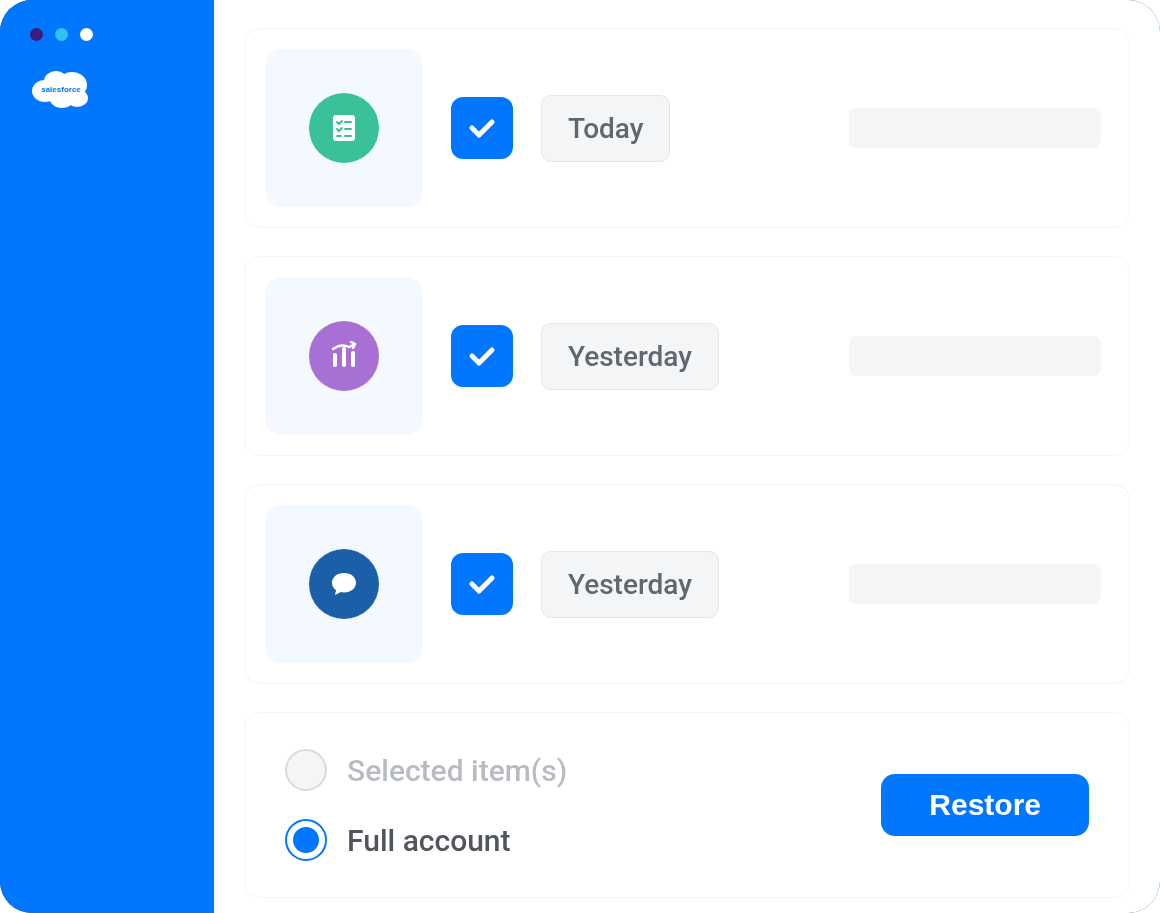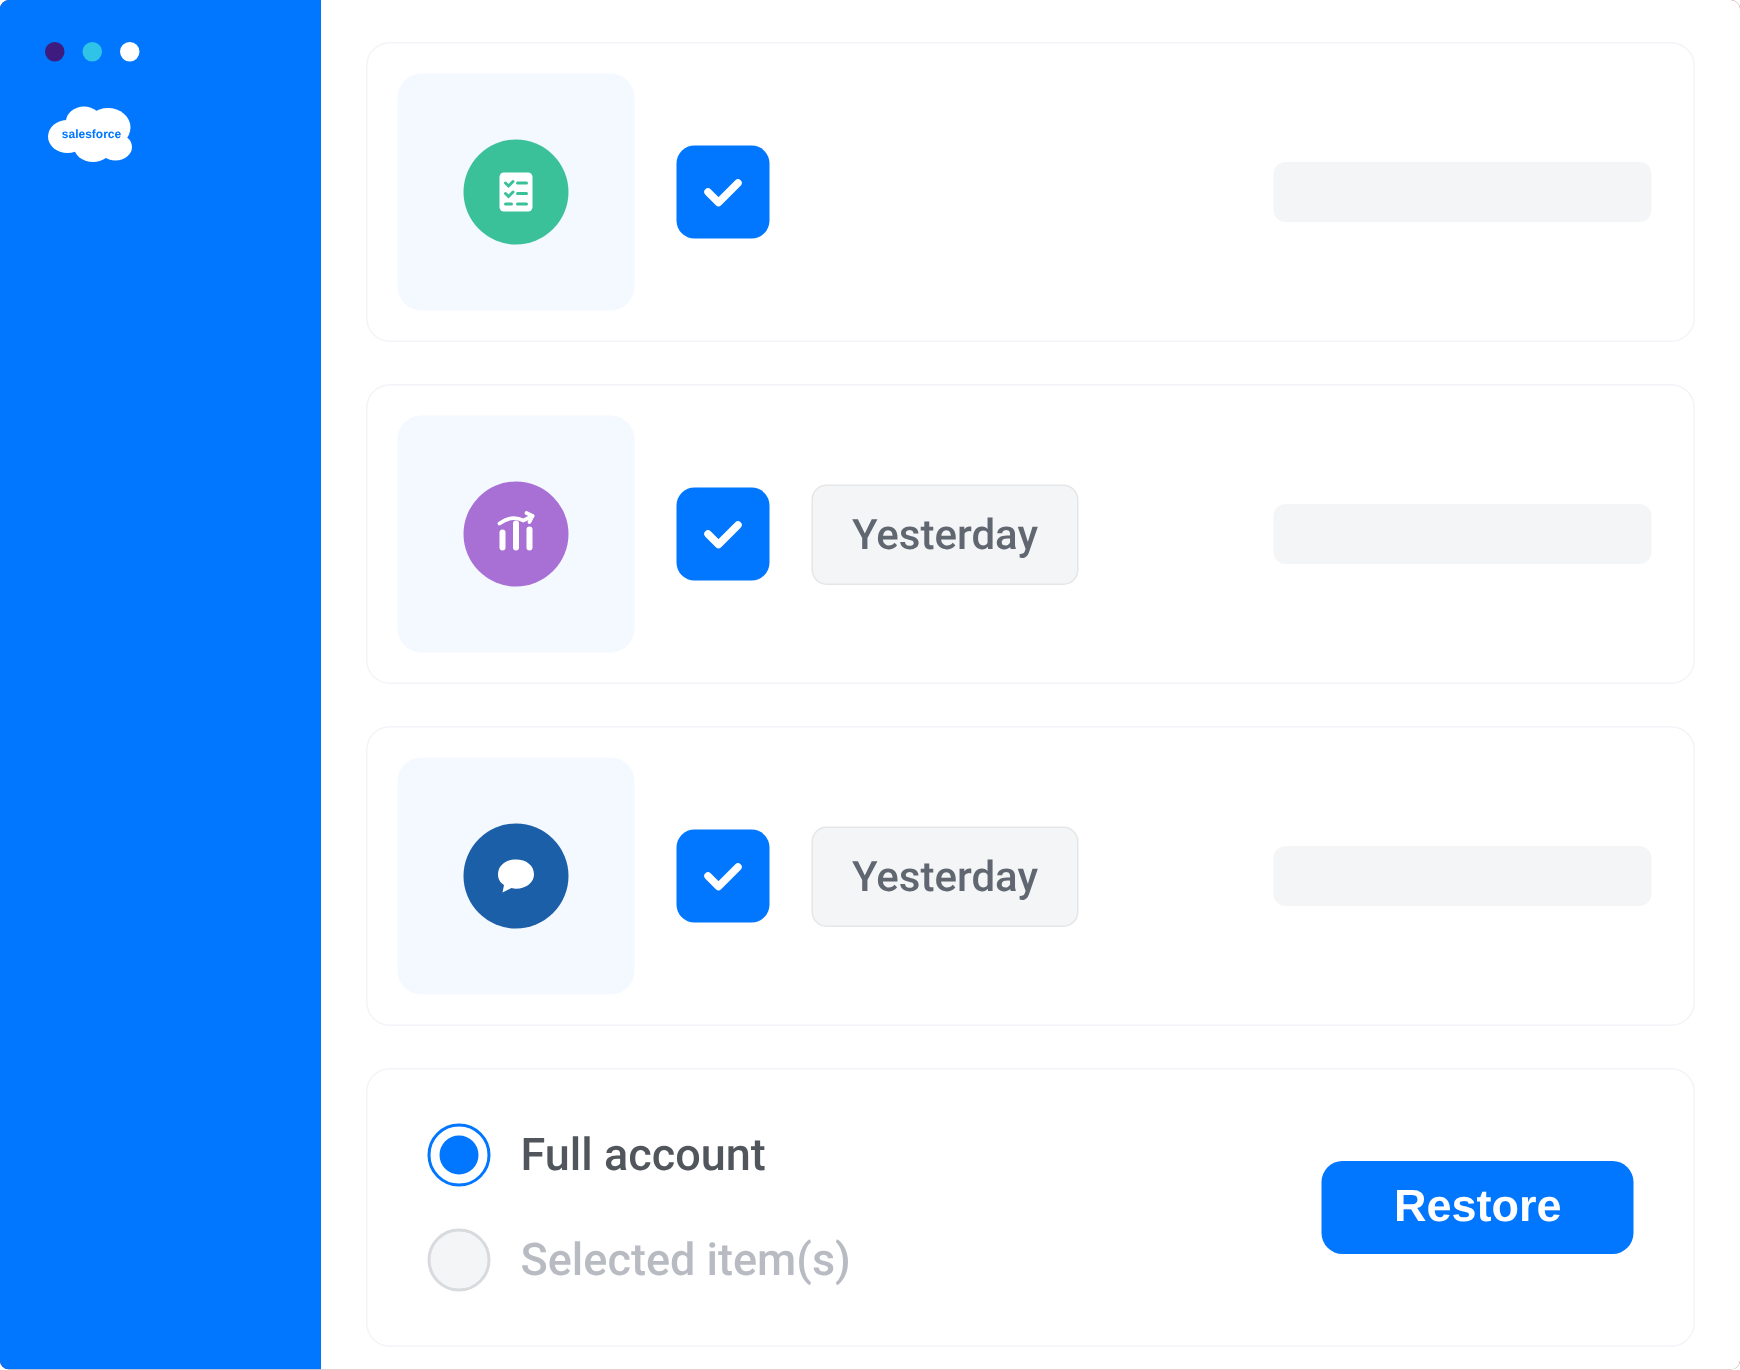--- a/index.html
+++ b/index.html
@@ -11,23 +11,23 @@
       font-family: -apple-system, BlinkMacSystemFont, 'Segoe UI', Roboto, sans-serif;
       background: #ffffff;
       width: 1160px;
       height: 913px;
       overflow: hidden;
     }
     .window {
       width: 1160px;
       height: 913px;
       display: flex;
-      border-radius: 6px;
+      border-radius: 32px;
       overflow: hidden;
-      background: #7f1d1d;
+      background: #0c4a6e;
     }
     .sidebar {
       width: 214px;
       background: #0176ff;
       padding-top: 28px;
       padding-left: 30px;
       flex-shrink: 0;
     }
     .window-dots {
       display: flex;
@@ -207,20 +207,21 @@
             <line x1="10" y1="25" x2="14" y2="25" stroke="#3bc19a" stroke-width="2" stroke-linecap="round"></line>
             <line x1="18" y1="25" x2="24" y2="25" stroke="#3bc19a" stroke-width="2" stroke-linecap="round"></line>
           </svg>
         </div>
       </div>
       <div class="checkbox">
         <svg width="34" height="34" viewBox="0 0 34 34">
           <path d="M7 17 L14 24 L27 11" stroke="#ffffff" stroke-width="5" fill="none" stroke-linecap="round" stroke-linejoin="round"></path>
         </svg>
       </div>
+      <div class="date-pill">Today</div>
       <div class="placeholder-bar"></div>
     </div>
 
     <div class="card">
       <div class="icon-box">
         <div class="icon-circle purple">
           <svg width="38" height="38" viewBox="0 0 38 38" fill="none">
             <line x1="10" y1="28" x2="10" y2="18" stroke="#ffffff" stroke-width="4" stroke-linecap="round"></line>
             <line x1="19" y1="28" x2="19" y2="12" stroke="#ffffff" stroke-width="4" stroke-linecap="round"></line>
             <line x1="28" y1="28" x2="28" y2="16" stroke="#ffffff" stroke-width="4" stroke-linecap="round"></line>
@@ -251,27 +252,27 @@
           <path d="M7 17 L14 24 L27 11" stroke="#ffffff" stroke-width="5" fill="none" stroke-linecap="round" stroke-linejoin="round"></path>
         </svg>
       </div>
       <div class="date-pill">Yesterday</div>
       <div class="placeholder-bar"></div>
     </div>
 
     <div class="footer-card">
       <div class="radio-group">
         <div class="radio-option">
+          <div class="radio unselected"></div>
+          <span class="radio-label inactive">Selected item(s)</span>
+        </div>
+        <div class="radio-option">
           <div class="radio selected">
             <div class="radio-inner"></div>
           </div>
           <span class="radio-label active">Full account</span>
         </div>
-        <div class="radio-option">
-          <div class="radio unselected"></div>
-          <span class="radio-label inactive">Selected item(s)</span>
-        </div>
       </div>
       <button class="restore-btn">Restore</button>
     </div>
 
   </div>
 </div>
 
 </body></html>

